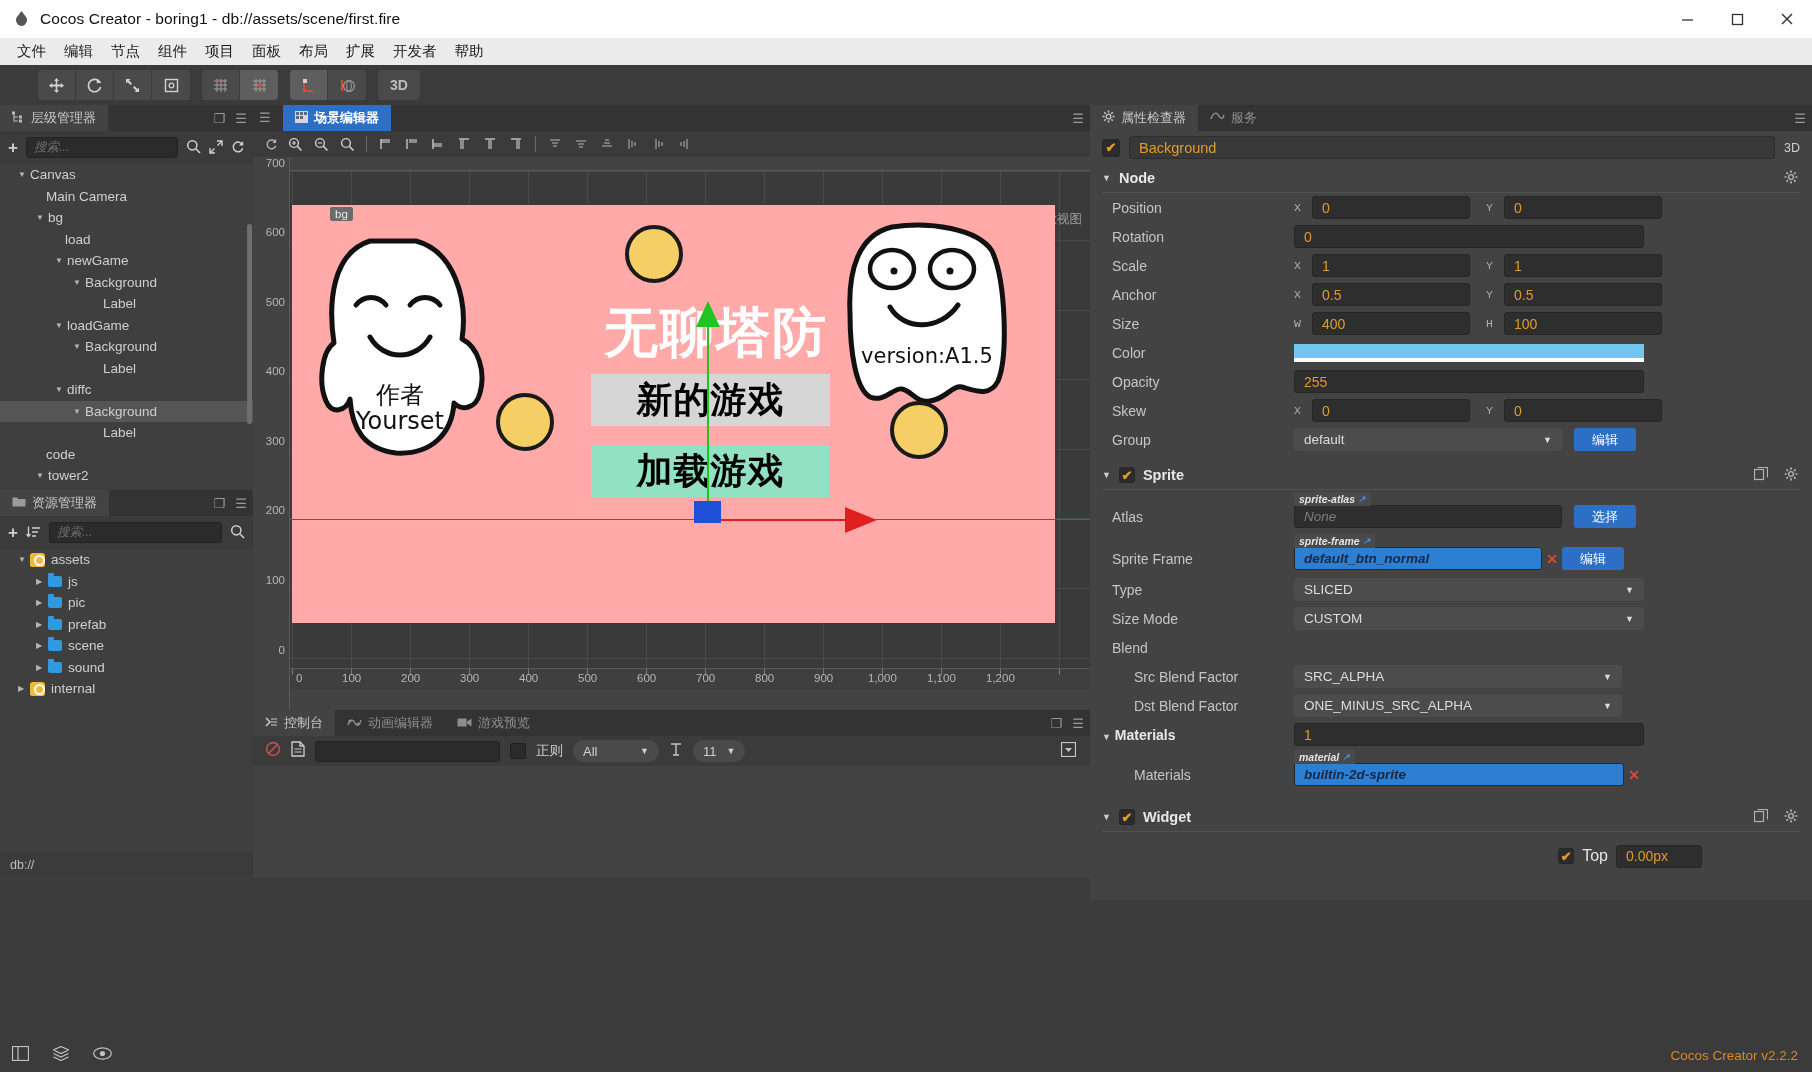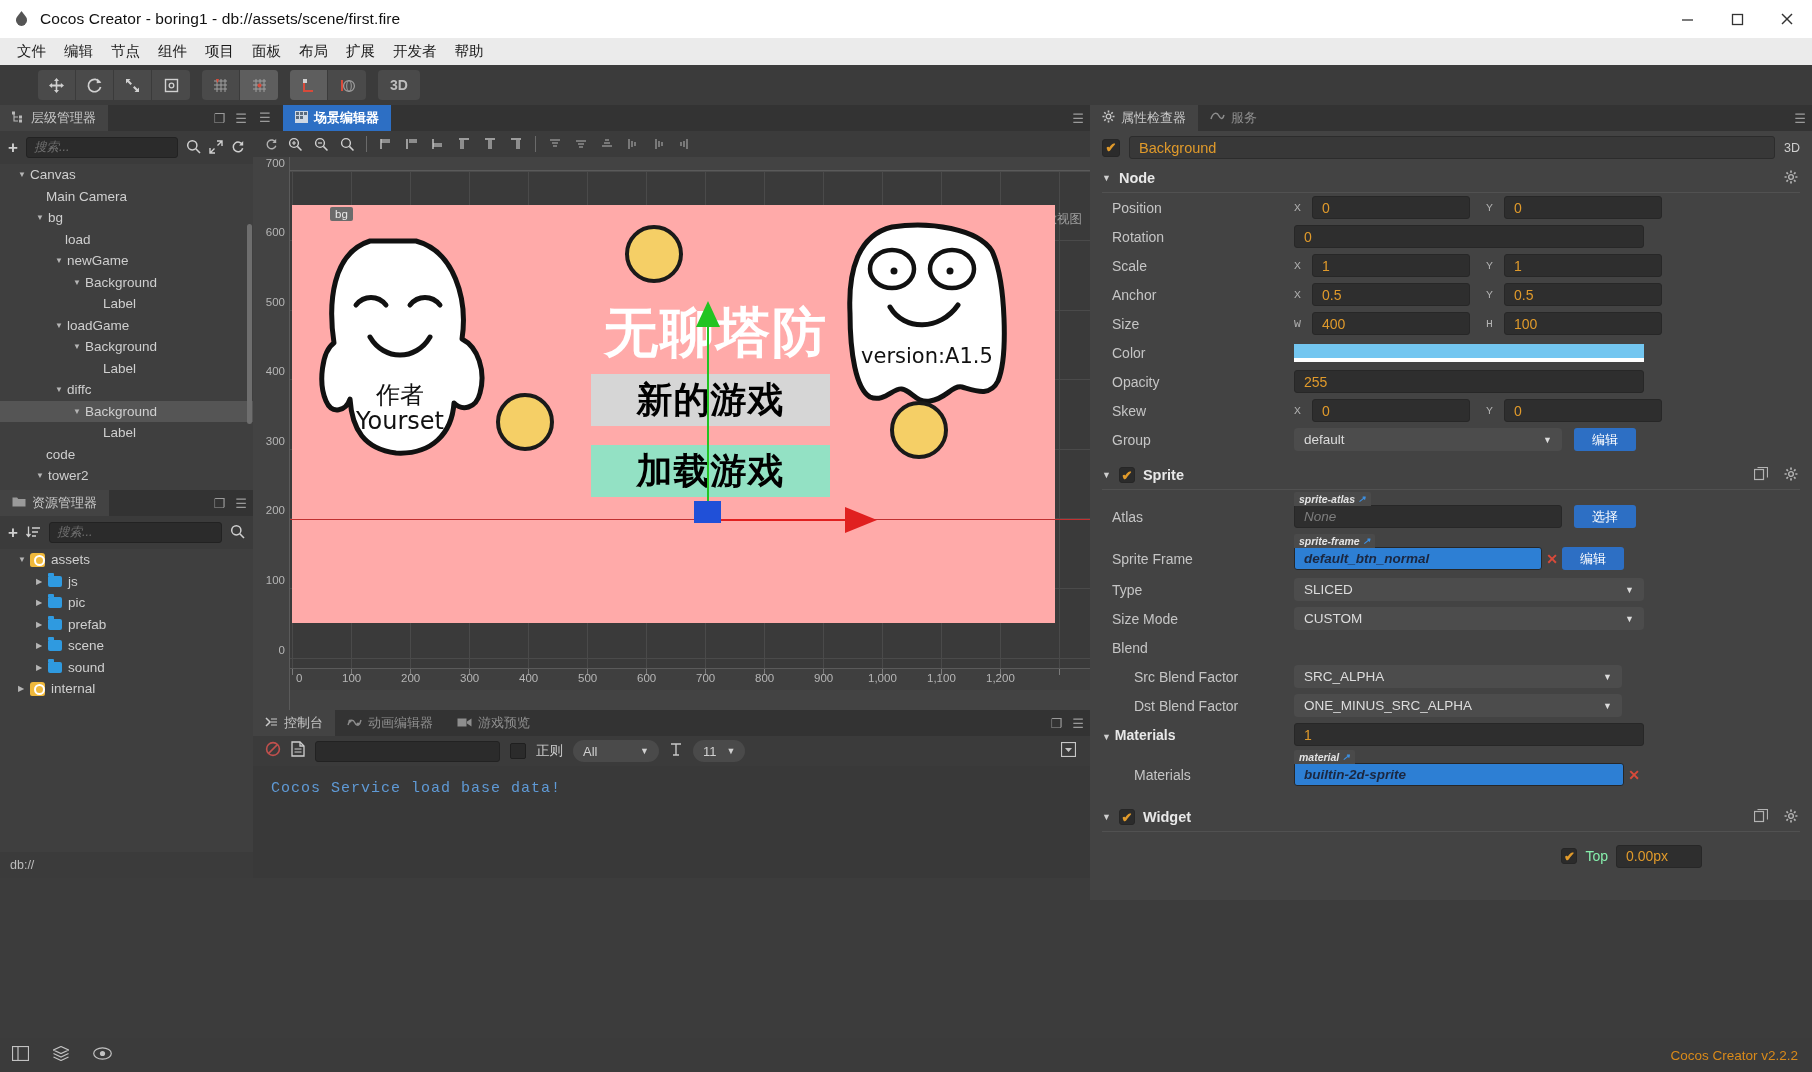--- a/index.html
+++ b/index.html
@@ -287,21 +287,21 @@
     font-size:10.5px; font-weight:bold; white-space:nowrap;
   }
   .asset-tag .lnk{ color:#3d8fe0; font-size:9px; }
   .asset-inp{
     height:23px; background:#2e2e2e; border:1px solid #272727; border-radius:0 3px 3px 3px;
     display:flex; align-items:center; padding:0 9px; font-size:13.5px; color:#7e7e7e;
   }
   .asset-inp.filled{ background:#2d7fd4; color:#1b2740; font-weight:bold; }
   .xbtn{ width:20px; color:#d84a3a; font-size:14px; text-align:center; font-weight:bold; }
   .wgrow{ height:30px; display:flex; align-items:center; justify-content:flex-end; gap:8px; padding-right:110px; }
-  .wg-label{ font-size:14px; color:#86efac; }
+  .wg-label{ font-size:16px; color:#e5e5e5; }
 
   
   .statusbar{
     position:absolute; left:0; bottom:0; width:1812px; height:34px;
     background:#3b3b3b; display:flex; align-items:center; gap:24px; padding-left:12px;
   }
   .sb-ver{
     position:absolute; right:14px; color:#d98a1a; font-size:13.5px;
   }
 </style>
@@ -962,23 +962,20 @@
       <span style="font-size:9px">▼</span>
     </div>
     <span style="position:absolute;right:14px">
       <svg width="15" height="15" viewBox="0 0 15 15">
           <rect x="0.5" y="0.5" width="14" height="14" fill="none" stroke="#c7c7c7" stroke-width="1.2"></rect>
           <path d="M4 6 L7.5 10 L11 6" fill="#c7c7c7"></path>
         </svg>
     </span>
   </div>
 
-  <div class="c-log">
-    <div>Cocos Service load base data!</div>
-  </div>
 </div>
 
 <div class="panel" id="inspector">
   <div class="panel-tabbar">
     <div class="panel-tab">
       <span>
         <svg width="13" height="13" viewBox="0 0 13 13">
             <circle cx="6.5" cy="6.5" r="2.3" fill="none" stroke="#c9c9c9" stroke-width="1.3"></circle>
             <g stroke="#c9c9c9" stroke-width="1.6">
               <path d="M6.5 0.5v2M6.5 10.5v2M0.5 6.5h2M10.5 6.5h2M2.3 2.3l1.4 1.4M9.3 9.3l1.4 1.4M10.7 2.3L9.3 3.7M3.7 9.3L2.3 10.7"></path>

